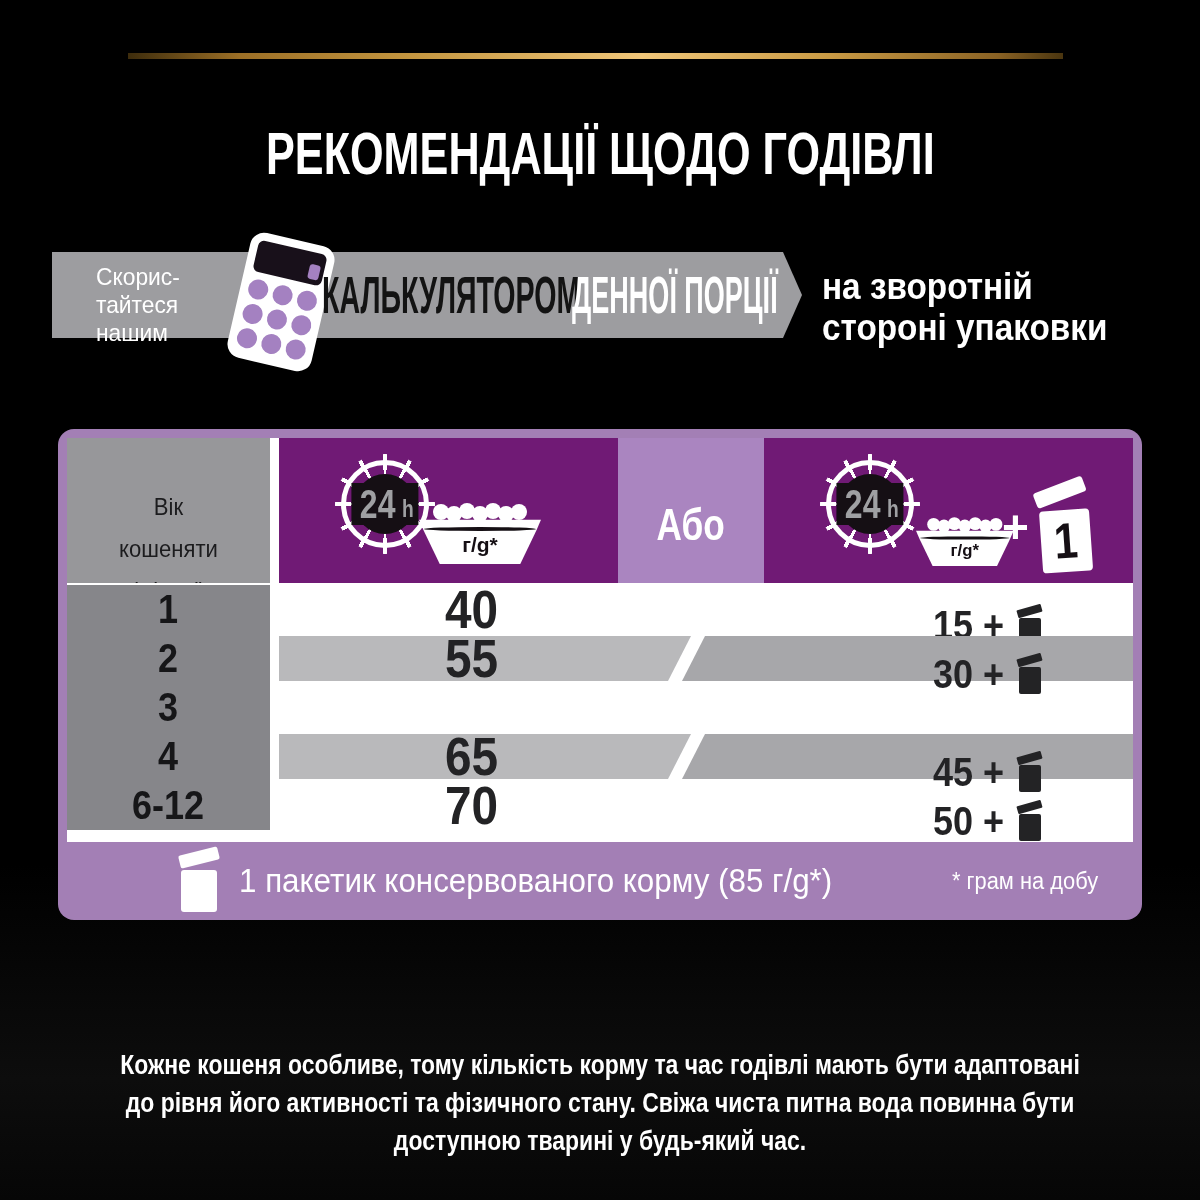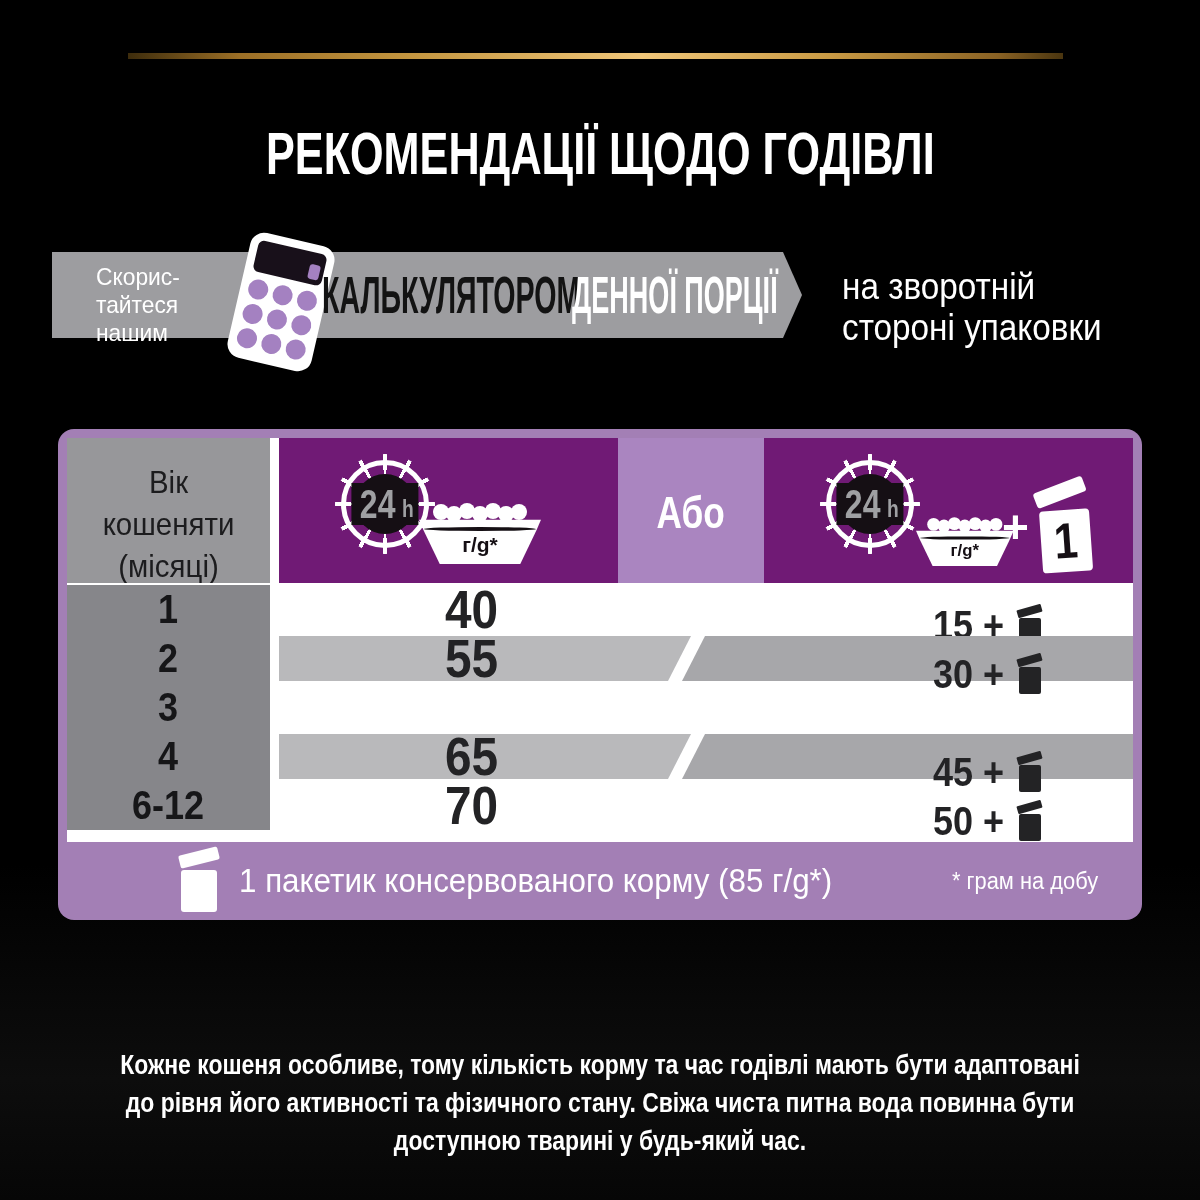--- a/index.html
+++ b/index.html
@@ -19,36 +19,36 @@
 
   
   .band{position:absolute;left:52px;top:252px;width:750px;height:86px;background:#9d9da0;
         clip-path:polygon(0 0,731px 0,100% 50%,731px 100%,0 100%);}
   .intro{position:absolute;left:96px;top:263px;color:#fff;font-size:24px;line-height:28px;}
   .intro .cx{display:block;transform:scaleX(.95);transform-origin:left;}
   .kal{position:absolute;left:322px;top:295px;color:#131313;font-size:52px;font-weight:700;white-space:nowrap;
        transform:translateY(-50%) scaleX(.55);transform-origin:left center;}
   .den{position:absolute;left:572px;top:295px;color:#fff;font-size:52px;font-weight:700;white-space:nowrap;
        transform:translateY(-50%) scaleX(.52);transform-origin:left center;}
-  .backside{position:absolute;left:842px;top:266px;color:#fff;font-size:37px;line-height:41px;font-weight:400;}
+  .backside{position:absolute;left:822px;top:266px;color:#fff;font-size:37px;line-height:41px;font-weight:700;}
   .backside .cx{display:block;transform:scaleX(.9);transform-origin:left;}
 
   .calc{position:absolute;left:238px;top:238px;width:86px;height:128px;background:#fff;border-radius:14px;
         transform:rotate(13deg);padding:8px;box-sizing:border-box;}
   .calc .screen{position:relative;height:32px;background:#18101a;border-radius:6px;}
   .calc .sdot{position:absolute;right:4px;top:12px;width:11px;height:15px;border-radius:3px;background:#a481c1;}
   .calc .keys{display:grid;grid-template-columns:repeat(3,20px);gap:5px;margin-top:7px;justify-content:center;}
   .calc .key{width:20px;height:20px;border-radius:50%;background:#a481c1;}
 
   
   .ftable{position:absolute;left:58px;top:429px;width:1084px;height:491px;background:#a37fb5;
           border-radius:16px;box-sizing:border-box;padding:9px 9px 0 9px;}
   .thead{position:relative;display:grid;grid-template-columns:203px 9px 339px 146px 369px;height:145px;}
   .agehead{background:#97979a;display:flex;flex-direction:column;justify-content:space-between;
-           padding-top:23px;text-align:center;color:#1c1c1e;font-size:32px;line-height:42px;}
+           padding-top:48px;text-align:center;color:#1c1c1e;font-size:24px;line-height:42px;}
   .agehead .cx{display:block;transform:scaleX(.92);transform-origin:center;}
   .gapcol{background:#fff;}
   .hcell{position:relative;background:#701a75;}
   .orcell{background:#aa85c0;display:flex;align-items:center;justify-content:center;color:#fff;
           font-size:44px;font-weight:700;}
   .orcell .cx{transform:scaleX(.8);}
 
   
   .clock{position:absolute;width:100px;height:100px;}
   .clock .ring{position:absolute;inset:6px;border:5px solid #fff;border-radius:50%;box-sizing:border-box;}

